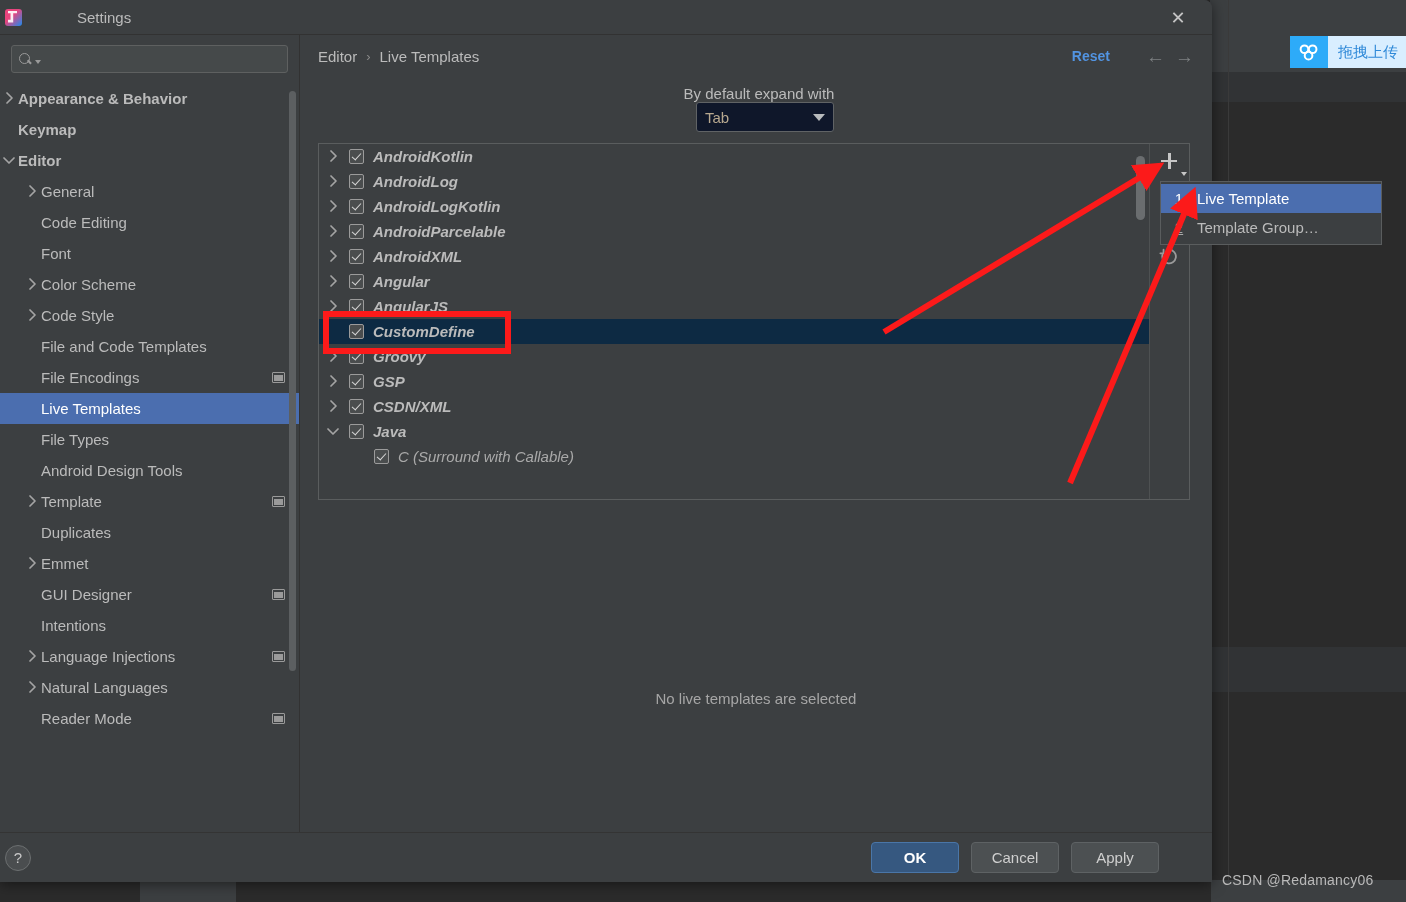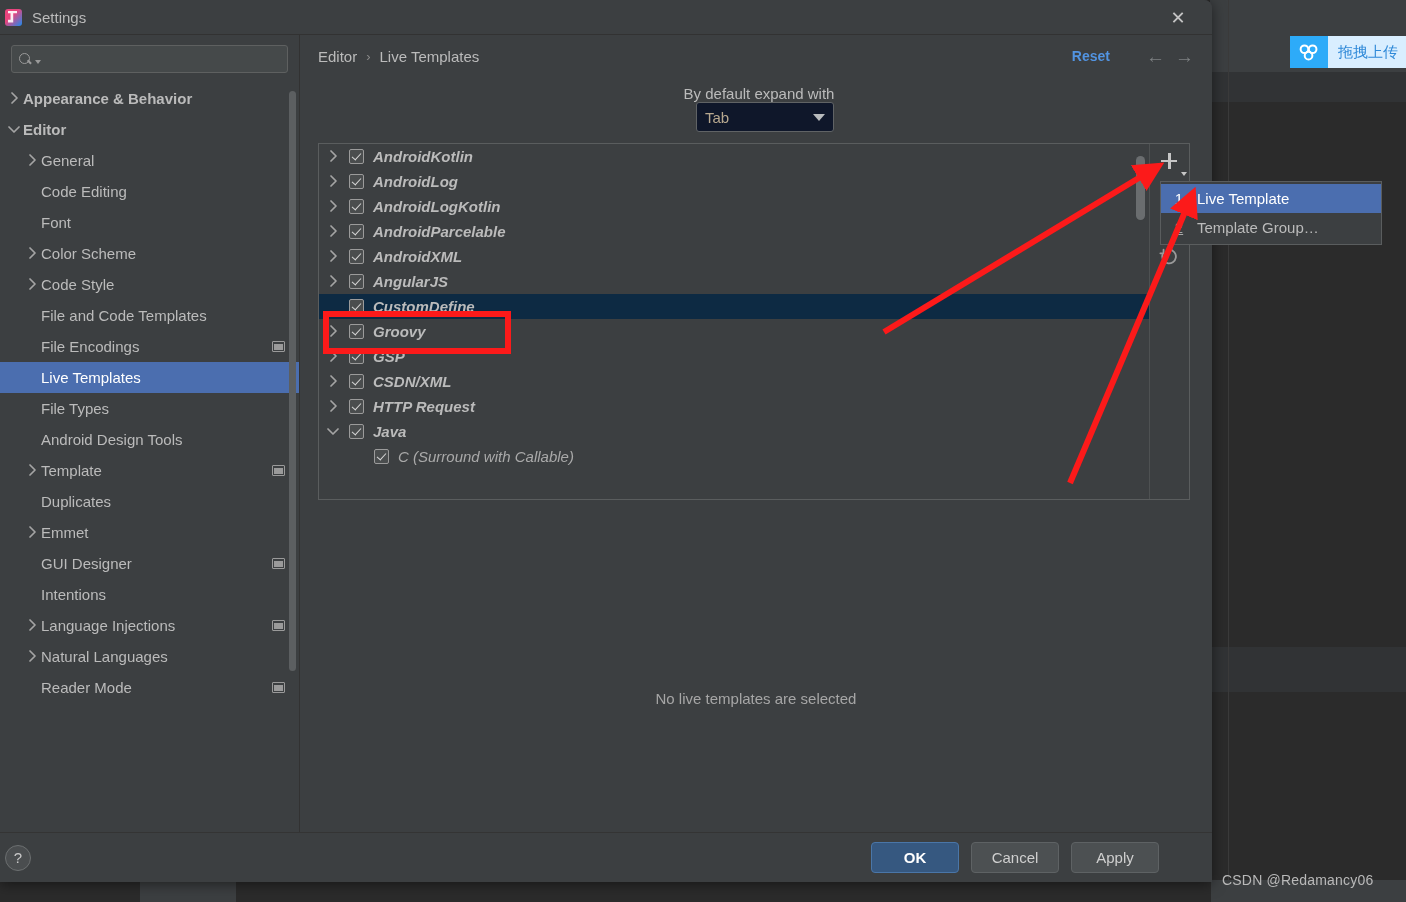--- a/index.html
+++ b/index.html
@@ -59,21 +59,21 @@
     width: 17px; height: 17px; margin-left: 5px; margin-right: 10px;
     position: relative; border-radius: 3px;
     background: linear-gradient(135deg,#e8457e 0%, #e8457e 40%, #1b8cf0 100%);
     overflow: hidden; flex: none;
   }
   .app-icon::after {
     content: ""; position: absolute; left: 3px; top: 2px;
     width: 9px; height: 12px; background: #fff; opacity: .9;
     clip-path: polygon(0 0,100% 0,100% 22%,58% 22%,58% 100%,0 100%,0 78%,28% 78%,28% 22%,0 22%);
   }
-  .title-text { color: #bbbbbb; font-size: 15px; }
+  .title-text { color: #bbbbbb; font-size: 15px; margin-left: 45px; }
   .win-close {
     position: absolute; right: 12px; top: 0; width: 44px; height: 35px;
     display: flex; align-items: center; justify-content: center;
     color: #c4c4c4; font-size: 18px; line-height: 1;
   }
 
   .body { display: flex; height: 797px; }
 
   
   .sidebar {
@@ -117,21 +117,21 @@
   }
   .tree-arrow svg { display:block; }
   .tree-label { flex: 1; white-space: nowrap; overflow: hidden; text-overflow: ellipsis; }
   .proj-badge {
     width: 13px; height: 11px; flex: none; border: 1.4px solid #9a9a9a; border-radius: 1px;
     position: relative; background: #3c3f41;
   }
   .proj-badge::after {
     content: ""; position: absolute; left: 1px; right: 1px; top: 2.4px; bottom: 1px; background: #9a9a9a;
   }
-  .lvl0 { padding-left: 5px; }
+  .lvl0 { }
   .lvl0 .tree-label { font-weight: bold; }
   .lvl1 { padding-left: 23px; }
 
   .sb-scrollbar {
     position: absolute; right: 3px; top: 56px; width: 7px; height: 580px;
     background: #5c5f61; border-radius: 4px;
   }
 
   
   .main { flex: 1; background: #3c3f41; position: relative; }
@@ -305,20 +305,26 @@
             <div class="tree-row lvl0">
               <span class="tree-arrow">
                 <svg width="13" height="13" viewBox="0 0 13 13">
                   <path d="M4 1 L9 6 L4 11" stroke="#a4a4a4" stroke-width="1.7" fill="none" stroke-linecap="round" stroke-linejoin="round"></path>
                 </svg>
               </span>
               <span class="tree-label">Appearance &amp; Behavior</span>
             </div>
             <div class="tree-row lvl0">
               <span class="tree-arrow">
+                <span style="display:inline-block;width:12px"></span>
+              </span>
+              <span class="tree-label">Keymap</span>
+            </div>
+            <div class="tree-row lvl0">
+              <span class="tree-arrow">
                 <svg width="13" height="13" viewBox="0 0 13 13">
                   <path d="M1 4 L6 9 L11 4" stroke="#a4a4a4" stroke-width="1.7" fill="none" stroke-linecap="round" stroke-linejoin="round"></path>
                 </svg>
               </span>
               <span class="tree-label">Editor</span>
             </div>
             <div class="tree-row lvl1">
               <span class="tree-arrow">
                 <svg width="13" height="13" viewBox="0 0 13 13">
                   <path d="M4 1 L9 6 L4 11" stroke="#a4a4a4" stroke-width="1.7" fill="none" stroke-linecap="round" stroke-linejoin="round"></path>
@@ -519,20 +525,29 @@
             <span class="tpl-cb"></span>
             <span class="tpl-name">AndroidXML</span>
           </div>
           <div class="tpl-row">
             <span class="tpl-arrow">
               <svg width="13" height="13" viewBox="0 0 13 13">
                 <path d="M4 1 L9 6 L4 11" stroke="#a4a4a4" stroke-width="1.7" fill="none" stroke-linecap="round" stroke-linejoin="round"></path>
               </svg>
             </span>
             <span class="tpl-cb"></span>
+            <span class="tpl-name">Angular</span>
+          </div>
+          <div class="tpl-row">
+            <span class="tpl-arrow">
+              <svg width="13" height="13" viewBox="0 0 13 13">
+                <path d="M4 1 L9 6 L4 11" stroke="#a4a4a4" stroke-width="1.7" fill="none" stroke-linecap="round" stroke-linejoin="round"></path>
+              </svg>
+            </span>
+            <span class="tpl-cb"></span>
             <span class="tpl-name">AngularJS</span>
           </div>
           <div class="tpl-row selected">
             <span class="tpl-arrow">
               <span style="display:inline-block;width:12px"></span>
             </span>
             <span class="tpl-cb"></span>
             <span class="tpl-name">CustomDefine</span>
           </div>
           <div class="tpl-row">
@@ -554,29 +569,20 @@
             <span class="tpl-name">GSP</span>
           </div>
           <div class="tpl-row">
             <span class="tpl-arrow">
               <svg width="13" height="13" viewBox="0 0 13 13">
                 <path d="M4 1 L9 6 L4 11" stroke="#a4a4a4" stroke-width="1.7" fill="none" stroke-linecap="round" stroke-linejoin="round"></path>
               </svg>
             </span>
             <span class="tpl-cb"></span>
             <span class="tpl-name">CSDN/XML</span>
-          </div>
-          <div class="tpl-row">
-            <span class="tpl-arrow">
-              <svg width="13" height="13" viewBox="0 0 13 13">
-                <path d="M4 1 L9 6 L4 11" stroke="#a4a4a4" stroke-width="1.7" fill="none" stroke-linecap="round" stroke-linejoin="round"></path>
-              </svg>
-            </span>
-            <span class="tpl-cb"></span>
-            <span class="tpl-name">HTTP Request</span>
           </div>
           <div class="tpl-row">
             <span class="tpl-arrow">
               <svg width="13" height="13" viewBox="0 0 13 13">
                 <path d="M1 4 L6 9 L11 4" stroke="#a4a4a4" stroke-width="1.7" fill="none" stroke-linecap="round" stroke-linejoin="round"></path>
               </svg>
             </span>
             <span class="tpl-cb"></span>
             <span class="tpl-name">Java</span>
           </div>

